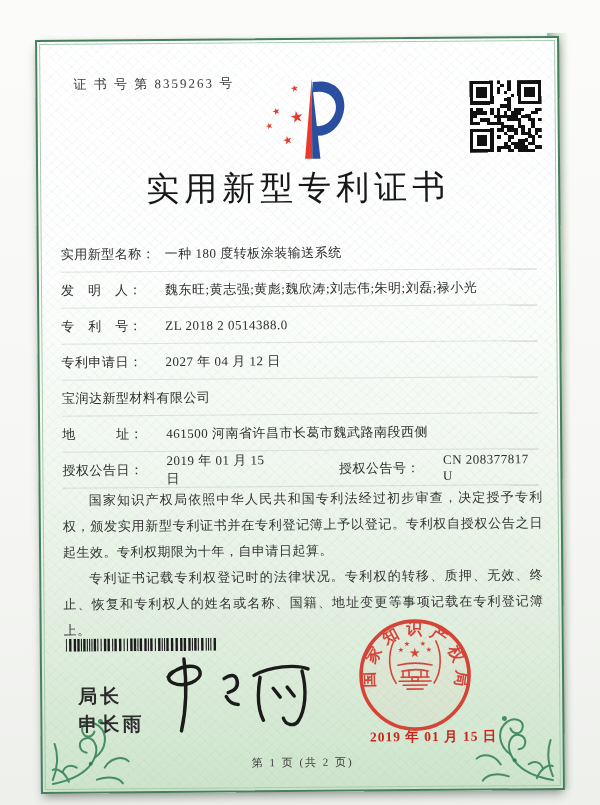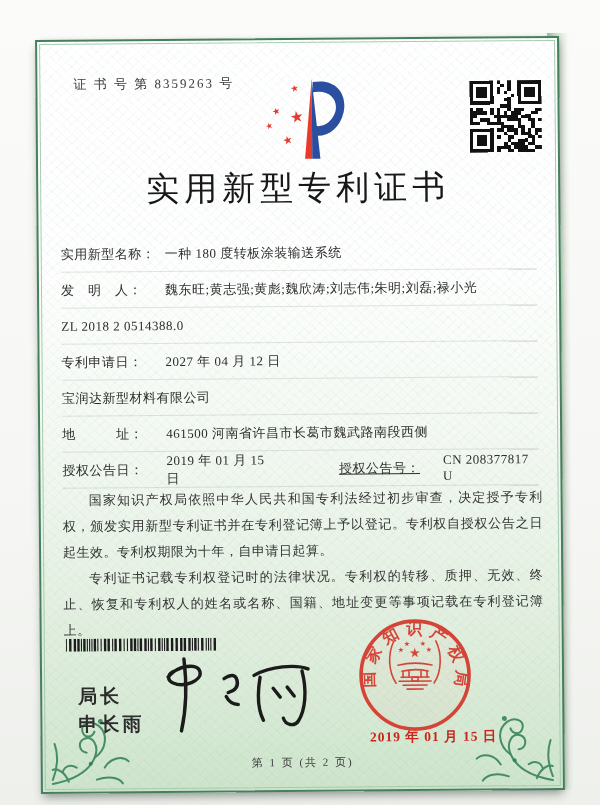--- a/index.html
+++ b/index.html
@@ -36,21 +36,21 @@
     position:absolute;left:0;top:126px;width:100%;text-align:center;
     font-size:33px;letter-spacing:5px;color:#171717;font-weight:500;
   }
   .fields{position:absolute;left:22px;right:22px;top:195px;font-size:13px;color:#2e2e2e;}
   .frow{
     height:35px;display:flex;align-items:center;
     border-bottom:1px solid rgba(150,165,150,0.28);
   }
   .frow .lab{flex:0 0 104px;letter-spacing:0.5px;}
   .frow .val{letter-spacing:0.5px;}
-  .frow .lab2{margin-left:62px;text-decoration:underline;}
+  .frow .lab2{margin-left:62px;}
   .paras{
     position:absolute;left:22px;right:18px;top:446px;
     font-size:13px;line-height:26px;color:#343434;text-align:justify;
   }
   .paras p{margin:0;text-indent:2em;letter-spacing:0.5px;}
   .barcode{position:absolute;left:24px;top:597px;width:152px;height:13px;}
   .signer{
     position:absolute;left:36px;top:641px;
     font-family:"Liberation Sans","DejaVu Sans",sans-serif;
     font-size:19px;font-weight:bold;color:#2c2c2c;letter-spacing:3px;line-height:28px;
@@ -281,20 +281,21 @@
     <div class="fields">
       <div class="frow">
         <span class="lab">实用新型名称：</span>
         <span class="val">一种 180 度转板涂装输送系统</span>
       </div>
       <div class="frow">
         <span class="lab">发　明　人：</span>
         <span class="val">魏东旺;黄志强;黄彪;魏欣涛;刘志伟;朱明;刘磊;禄小光</span>
       </div>
       <div class="frow">
+        <span class="lab">专　利　号：</span>
         <span class="val">ZL 2018 2 0514388.0</span>
       </div>
       <div class="frow">
         <span class="lab">专利申请日：</span>
         <span class="val">2027 年 04 月 12 日</span>
       </div>
       <div class="frow">
         <span class="val">宝润达新型材料有限公司</span>
       </div>
       <div class="frow">

